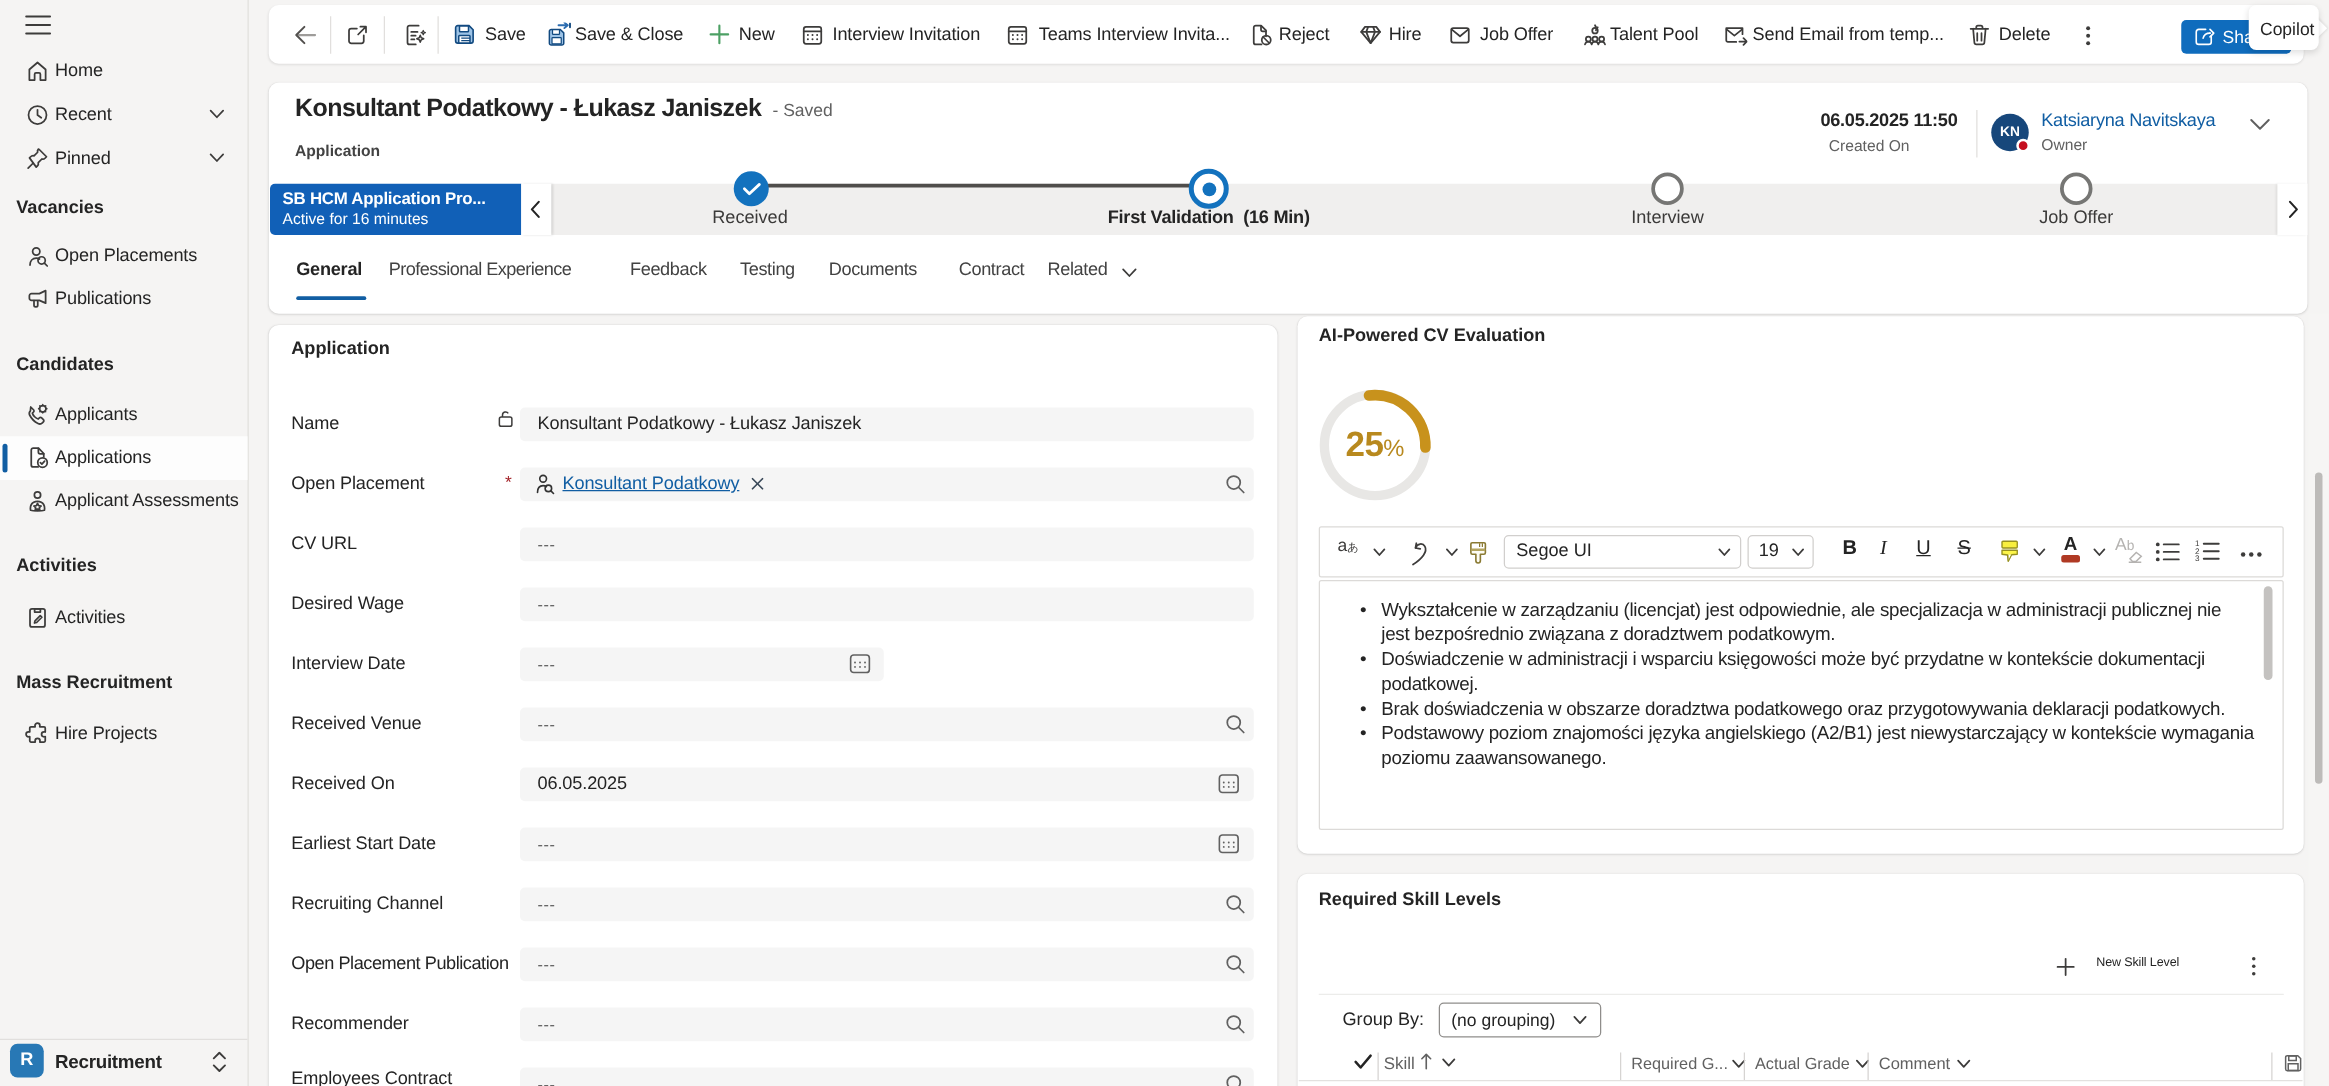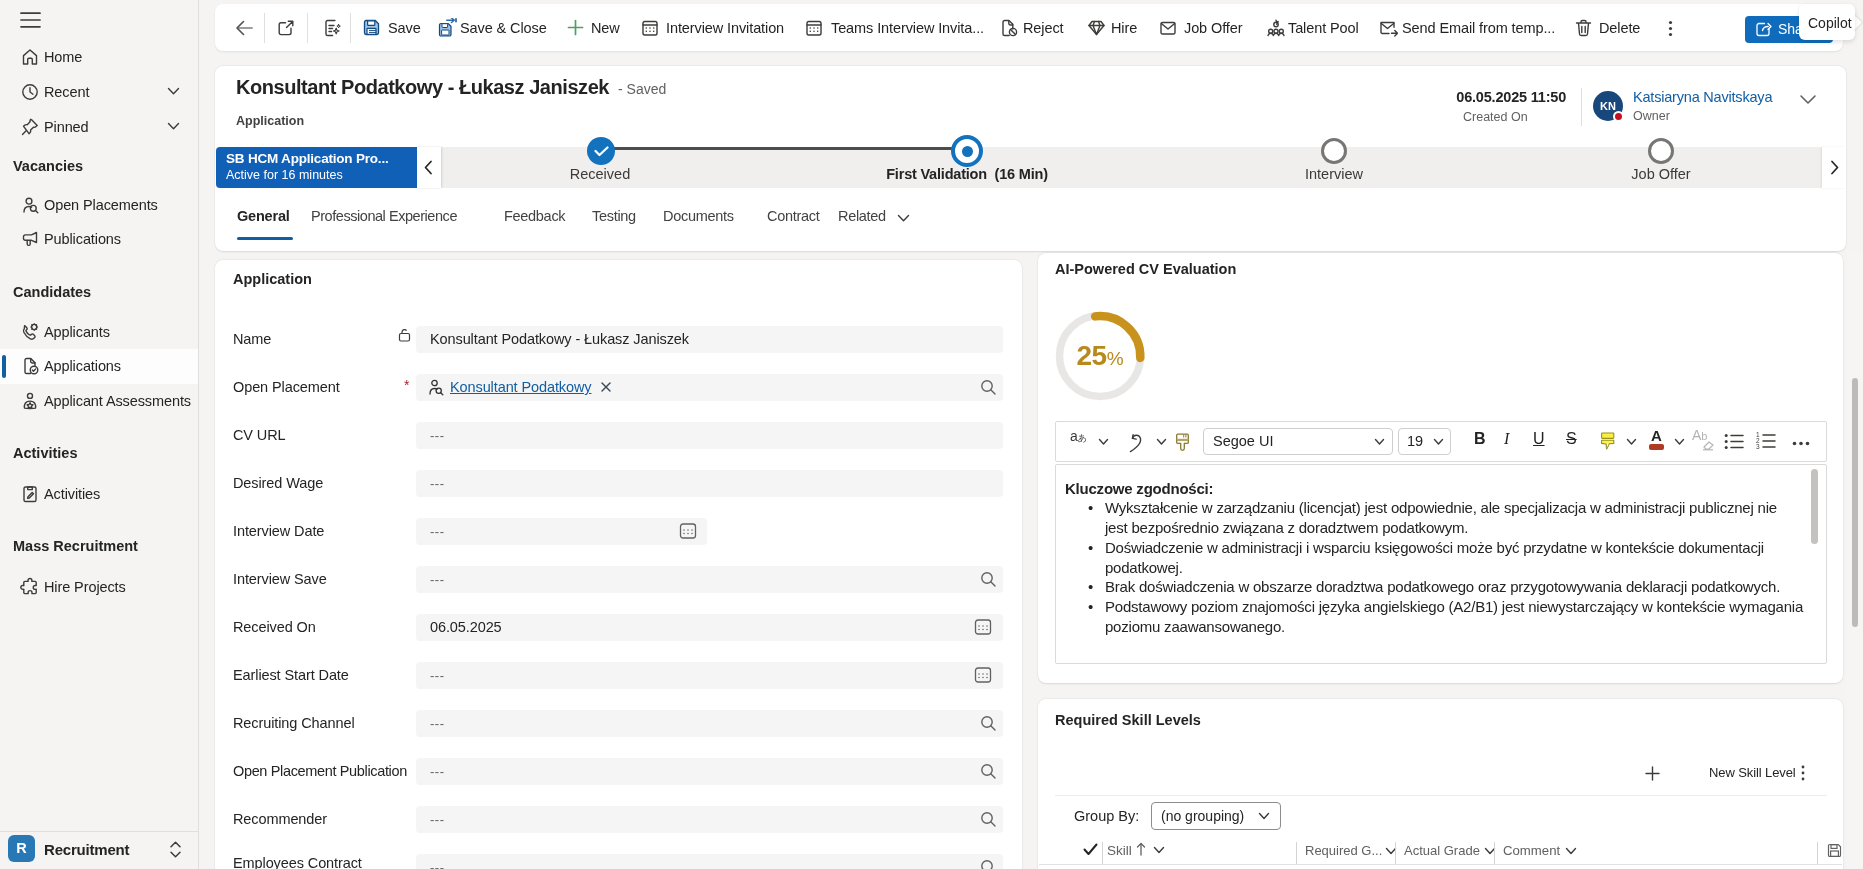--- a/index.html
+++ b/index.html
@@ -393,21 +393,21 @@
   <div class="fdash" style="top:524px;">---</div>
   <svg class="abs" style="left:679px;top:522px" width="18" height="18" viewBox="0 0 18 18">
       <g stroke="#616161" stroke-width="1.3" fill="none">
         <rect x="1.5" y="2" width="15" height="14" rx="2.5"></rect>
         <g stroke-width="1.5" stroke-linecap="round">
           <path d="M5 8h.01M9 8h.01M13 8h.01M5 11.5h.01M9 11.5h.01M13 11.5h.01"></path>
         </g>
       </g>
     </svg>
 
-  <div class="flabel" style="top:571px;">Interview Save</div>
+  <div class="flabel" style="top:571px;">Received Venue</div>
   <div class="ffield" style="top:566px;"></div>
   <div class="fdash" style="top:572px;">---</div>
   <svg class="abs" style="left:980px;top:571px" width="17" height="17" viewBox="0 0 17 17">
       <g stroke="#616161" stroke-width="1.4" fill="none" stroke-linecap="round">
         <circle cx="7" cy="7" r="5.2"></circle>
         <line x1="11" y1="11" x2="15" y2="15"></line>
       </g>
     </svg>
 
   <div class="flabel" style="top:619px;">Received On</div>
@@ -584,40 +584,39 @@
   <svg class="abs" style="left:1792px;top:441px" width="18" height="5" viewBox="0 0 18 5">
       <g fill="#3d3c3b">
         <circle cx="2.5" cy="2.5" r="1.8"></circle>
         <circle cx="9" cy="2.5" r="1.8"></circle>
         <circle cx="15.5" cy="2.5" r="1.8"></circle>
       </g>
     </svg>
 
   <div class="abs" style="left:1055px;top:464px;width:772px;height:200px;background:#fff;border:1px solid #dcdad8;border-radius:2px;overflow:hidden;">
     <div style="position:absolute;left:9px;top:13.5px;width:745px;font-size:15px;line-height:19.8px;color:#242424;letter-spacing:-0.22px;">
-      <div style="font-weight:bold;">Kluczowe zgodności:</div>
       <div style="position:relative;padding-left:40px;"><span style="position:absolute;left:23px;">•</span>Wykształcenie w zarządzaniu (licencjat) jest odpowiednie, ale specjalizacja w administracji publicznej nie<br>jest bezpośrednio związana z doradztwem podatkowym.</div>
       <div style="position:relative;padding-left:40px;"><span style="position:absolute;left:23px;">•</span>Doświadczenie w administracji i wsparciu księgowości może być przydatne w kontekście dokumentacji<br>podatkowej.</div>
       <div style="position:relative;padding-left:40px;"><span style="position:absolute;left:23px;">•</span>Brak doświadczenia w obszarze doradztwa podatkowego oraz przygotowywania deklaracji podatkowych.</div>
       <div style="position:relative;padding-left:40px;"><span style="position:absolute;left:23px;">•</span>Podstawowy poziom znajomości języka angielskiego (A2/B1) jest niewystarczający w kontekście wymagania<br>poziomu zaawansowanego.</div>
     </div>
     <div style="position:absolute;right:8px;top:4px;width:7px;height:75px;background:#c4c2c0;border-radius:3.5px;"></div>
   </div>
 </div>
 
 <div class="card" id="skillcard" style="left:1038px;top:699px;width:805px;height:200px;"></div>
 <div id="skillitems">
   <div class="abs" style="left:1055px;top:712px;font-size:14.5px;font-weight:bold;">Required Skill Levels</div>
   <svg class="abs" style="left:1645px;top:766px" width="15" height="15" viewBox="0 0 15 15">
       <g stroke="#3d3c3b" stroke-width="1.4" stroke-linecap="round">
         <line x1="7.5" y1="1" x2="7.5" y2="14"></line>
         <line x1="1" y1="7.5" x2="14" y2="7.5"></line>
       </g>
     </svg>
-  <div class="abs" style="left:1677px;top:765px;font-size:13px;color:#242424;letter-spacing:-0.1px;margin-left:32px;">New Skill Level</div>
+  <div class="abs" style="left:1677px;top:765px;font-size:10px;color:#242424;letter-spacing:-0.1px;">New Skill Level</div>
   <svg class="abs" style="left:1801px;top:765px" width="4" height="16" viewBox="0 0 4 16">
       <g fill="#3d3c3b">
         <circle cx="2" cy="2" r="1.4"></circle>
         <circle cx="2" cy="8" r="1.4"></circle>
         <circle cx="2" cy="14" r="1.4"></circle>
       </g>
     </svg>
   <div class="abs" style="left:1055px;top:795px;width:772px;height:1px;background:#ececea;"></div>
   <div class="abs" style="left:1074px;top:808px;font-size:14.5px;font-weight:normal;">Group By:</div>
   <div class="abs" style="left:1151px;top:802px;width:130px;height:28px;border:1px solid #8f8d8b;border-radius:4px;background:#fff;"></div>

